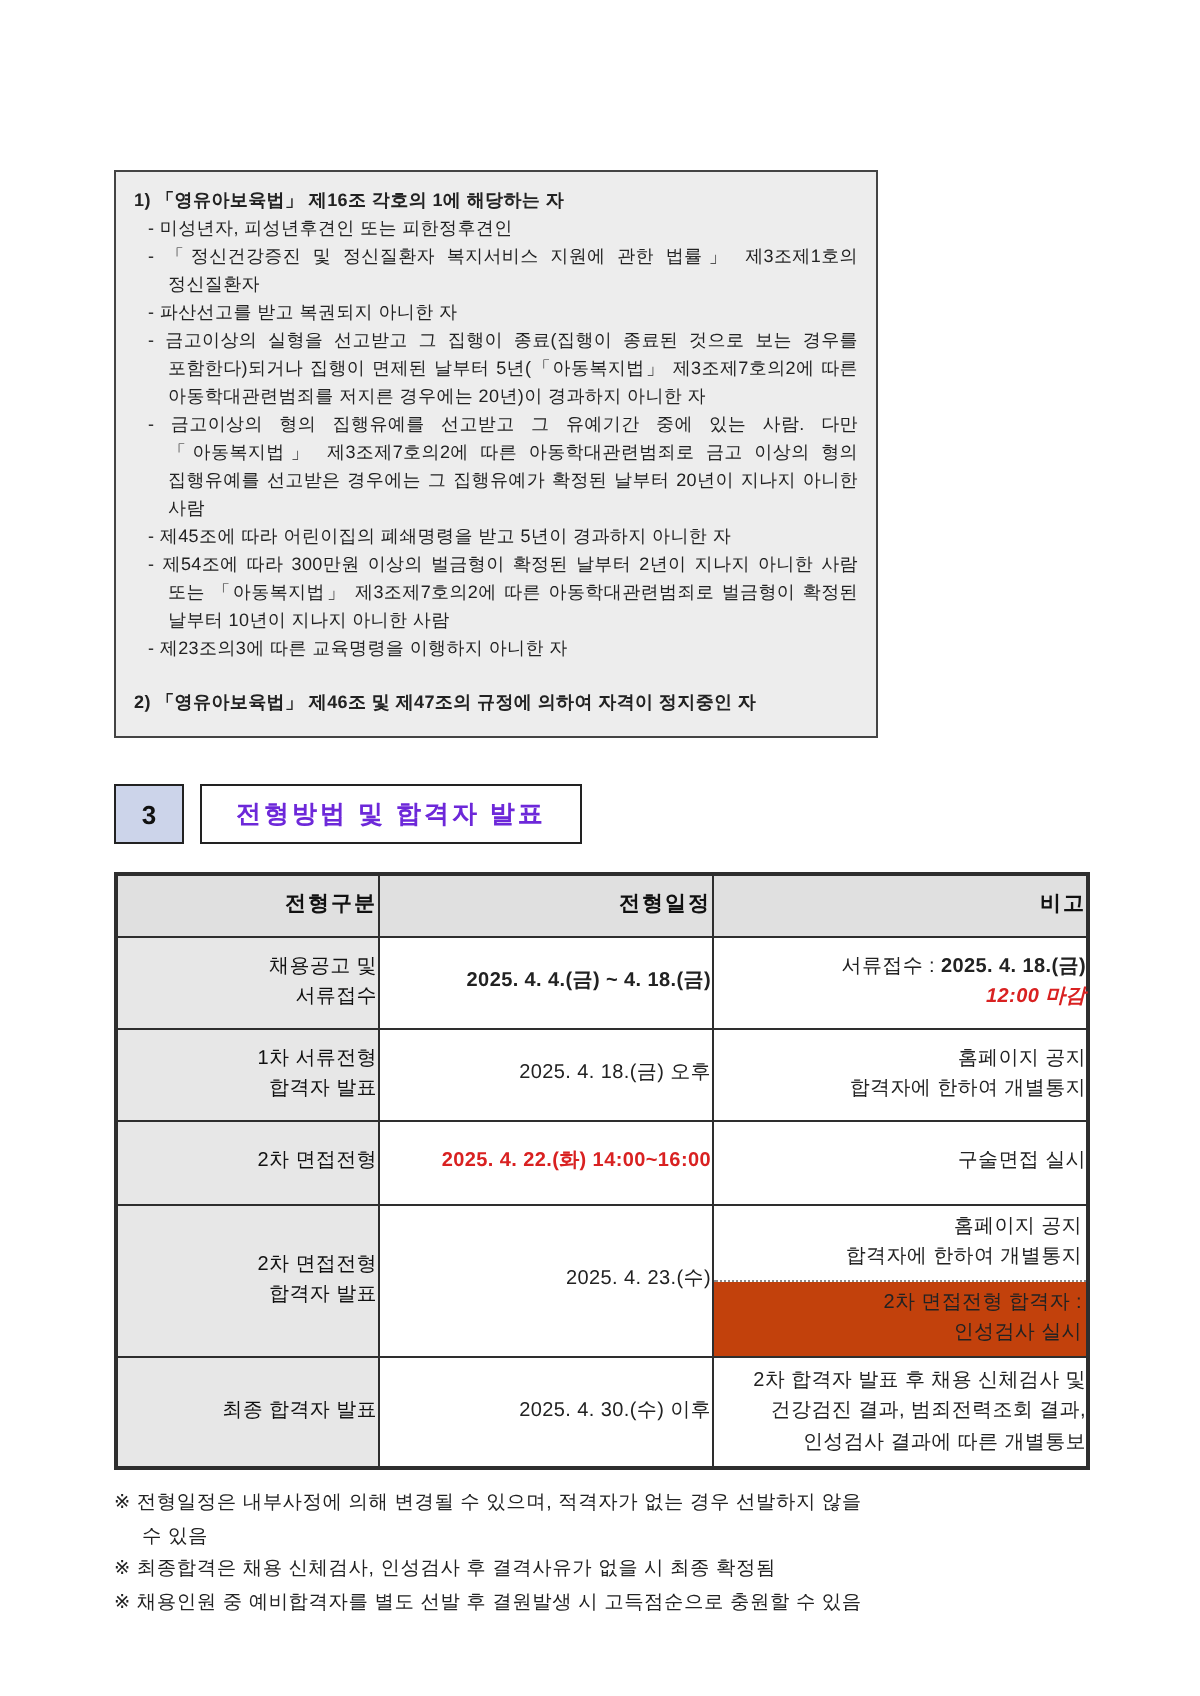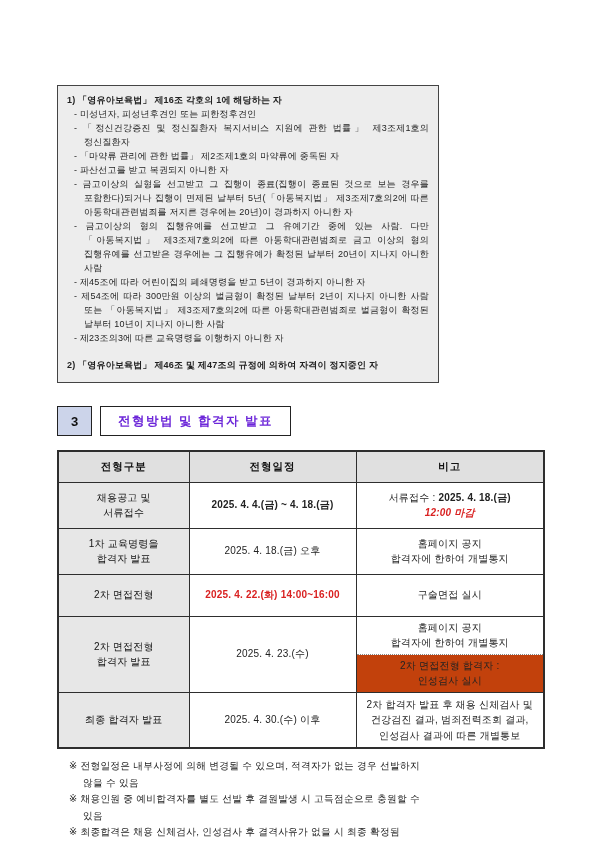--- a/index.html
+++ b/index.html
@@ -42,54 +42,53 @@
   }
 
   
   table.sched {
     margin-top:14px; width:486px; border-collapse:collapse;
     font-size:10px; letter-spacing:0.2px; table-layout:fixed;
     border:2px solid #2e2e2e;
   }
   table.sched th, table.sched td {
     border:1.4px solid #2e2e2e;
-    text-align:center; vertical-align:middle;
+    text-align:right; vertical-align:middle;
     line-height:15.5px;
   }
   table.sched th {
     background:#e0e0e0; font-size:10.5px; height:31px; color:#111;
     font-weight:bold; letter-spacing:1px;
   }
   col.c1 { width:131px; } col.c2 { width:167px; } col.c3 { width:188px; }
   td.category { background:#e7e7e7; font-weight:normal; color:#111; }
   .pre { white-space:pre-line; }
   tr.r1 { height:46px; } tr.r2 { height:46px; } tr.r3 { height:42px; }
   tr.r4 { height:72px; } tr.r5 { height:56px; }
   .red  { color:#d92121; font-weight:bold; }
   .ital { font-style:italic; }
   .bold { font-weight:bold; }
   td.split { padding:0; }
   td.split .remark-top { padding:3px 2px; border-bottom:1px dotted #888; }
   td.split .remark-bottom { padding:3px 2px; background:#c2410c; }
 
   
   .notes { margin-top:9px; font-size:9.7px; line-height:16.5px; letter-spacing:0.3px; word-break:keep-all; }
-  .notes div { padding-left:14px; text-indent:-14px;margin-left:12px; }
+  .notes div { padding-left:14px; text-indent:-14px; }
 </style>
 </head>
 <body>
 
 <div class="doc">
 
   <div class="gray-box">
     <div class="num-item">1) 「영유아보육법」 제16조 각호의 1에 해당하는 자</div>
     <ul>
       <li>- 미성년자, 피성년후견인 또는 피한정후견인</li>
       <li>- 「정신건강증진 및 정신질환자 복지서비스 지원에 관한 법률」 제3조제1호의 정신질환자</li>
-      <li>- 「마약류 관리에 관한 법률」 제2조제1호의 마약류에 중독된 자</li>
       <li>- 파산선고를 받고 복권되지 아니한 자</li>
       <li>- 금고이상의 실형을 선고받고 그 집행이 종료(집행이 종료된 것으로 보는 경우를 포함한다)되거나 집행이 면제된 날부터 5년(「아동복지법」 제3조제7호의2에 따른 아동학대관련범죄를 저지른 경우에는 20년)이 경과하지 아니한 자</li>
       <li>- 금고이상의 형의 집행유예를 선고받고 그 유예기간 중에 있는 사람. 다만 「아동복지법」 제3조제7호의2에 따른 아동학대관련범죄로 금고 이상의 형의 집행유예를 선고받은 경우에는 그 집행유예가 확정된 날부터 20년이 지나지 아니한 사람</li>
       <li>- 제45조에 따라 어린이집의 폐쇄명령을 받고 5년이 경과하지 아니한 자</li>
       <li>- 제54조에 따라 300만원 이상의 벌금형이 확정된 날부터 2년이 지나지 아니한 사람 또는 「아동복지법」 제3조제7호의2에 따른 아동학대관련범죄로 벌금형이 확정된 날부터 10년이 지나지 아니한 사람</li>
       <li>- 제23조의3에 따른 교육명령을 이행하지 아니한 자</li>
     </ul>
     <div class="num-item gap-top hang3">2) 「영유아보육법」 제46조 및 제47조의 규정에 의하여 자격이 정지중인 자</div>
   </div>
 
@@ -115,21 +114,21 @@
       <td class="category pre">채용공고 및
 서류접수</td>
       <td class="bold">2025. 4. 4.(금) ~ 4. 18.(금)</td>
       <td>
         <div><span>서류접수 : </span><span class="bold">2025. 4. 18.(금)</span></div>
         <div class="red ital">12:00 마감</div>
       </td>
     </tr>
 
     <tr class="r2">
-      <td class="category pre">1차 교육명령을
+      <td class="category pre">1차 서류전형
 합격자 발표</td>
       <td>2025. 4. 18.(금) 오후</td>
       <td class="pre">홈페이지 공지
 합격자에 한하여 개별통지</td>
     </tr>
 
     <tr class="r3">
       <td class="category">2차 면접전형</td>
       <td class="red">2025. 4. 22.(화) 14:00~16:00</td>
       <td>구술면접 실시</td>
@@ -152,17 +151,17 @@
       <td>2025. 4. 30.(수) 이후</td>
       <td class="pre">2차 합격자 발표 후 채용 신체검사 및
 건강검진 결과, 범죄전력조회 결과,
 인성검사 결과에 따른 개별통보</td>
     </tr>
   </tbody>
     </table>
 
   <div class="notes">
     <div>※ 전형일정은 내부사정에 의해 변경될 수 있으며, 적격자가 없는 경우 선발하지 않을 수 있음</div>
+    <div>※ 최종합격은 채용 신체검사, 인성검사 후 결격사유가 없을 시 최종 확정됨</div>
     <div>※ 채용인원 중 예비합격자를 별도 선발 후 결원발생 시 고득점순으로 충원할 수 있음</div>
-    <div>※ 최종합격은 채용 신체검사, 인성검사 후 결격사유가 없을 시 최종 확정됨</div>
   </div>
 
 </div>
 
 </body></html>

